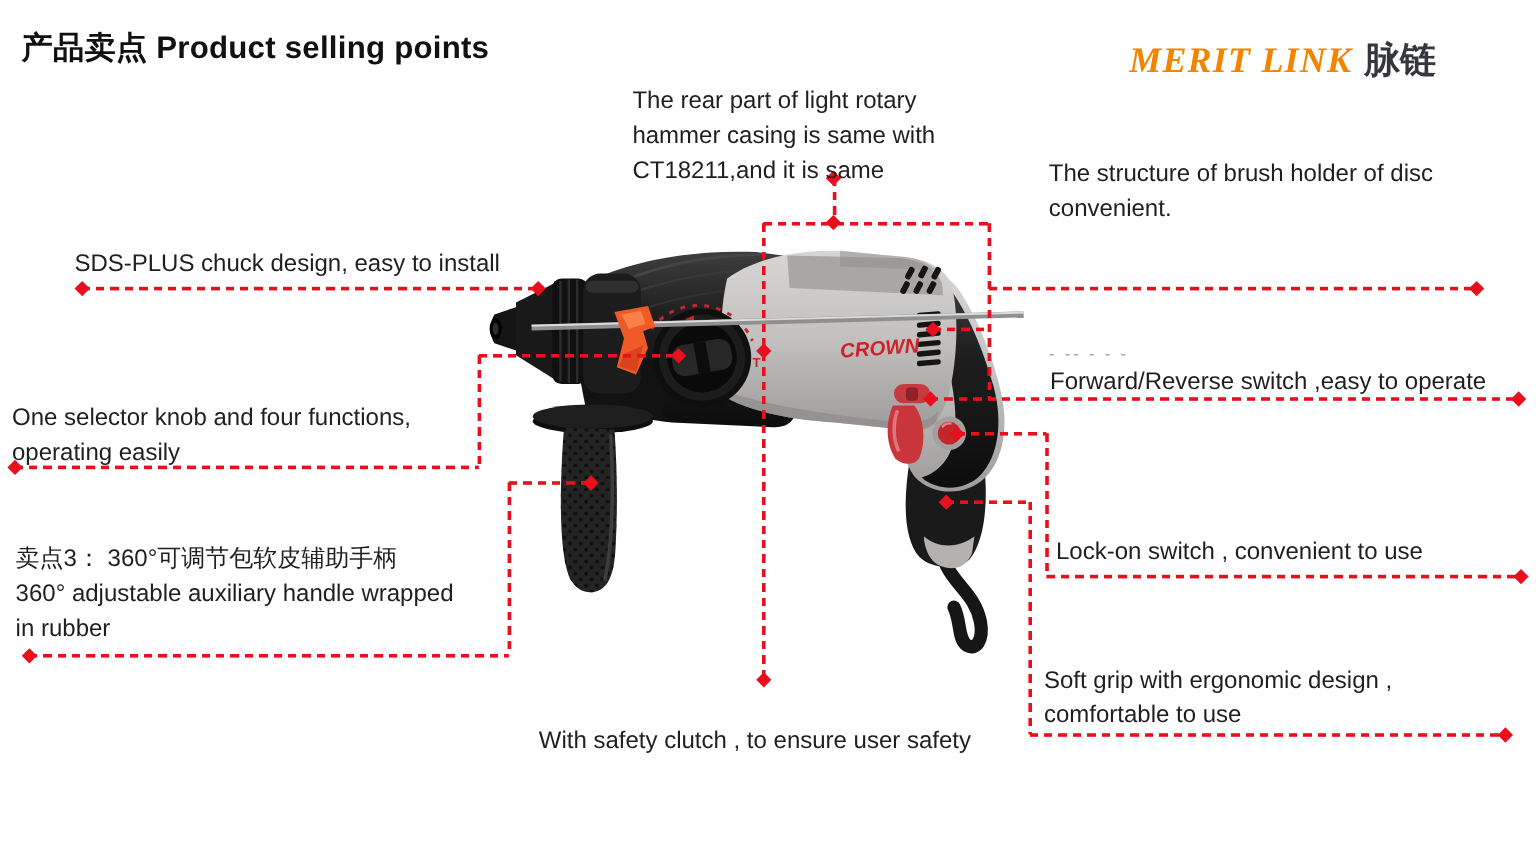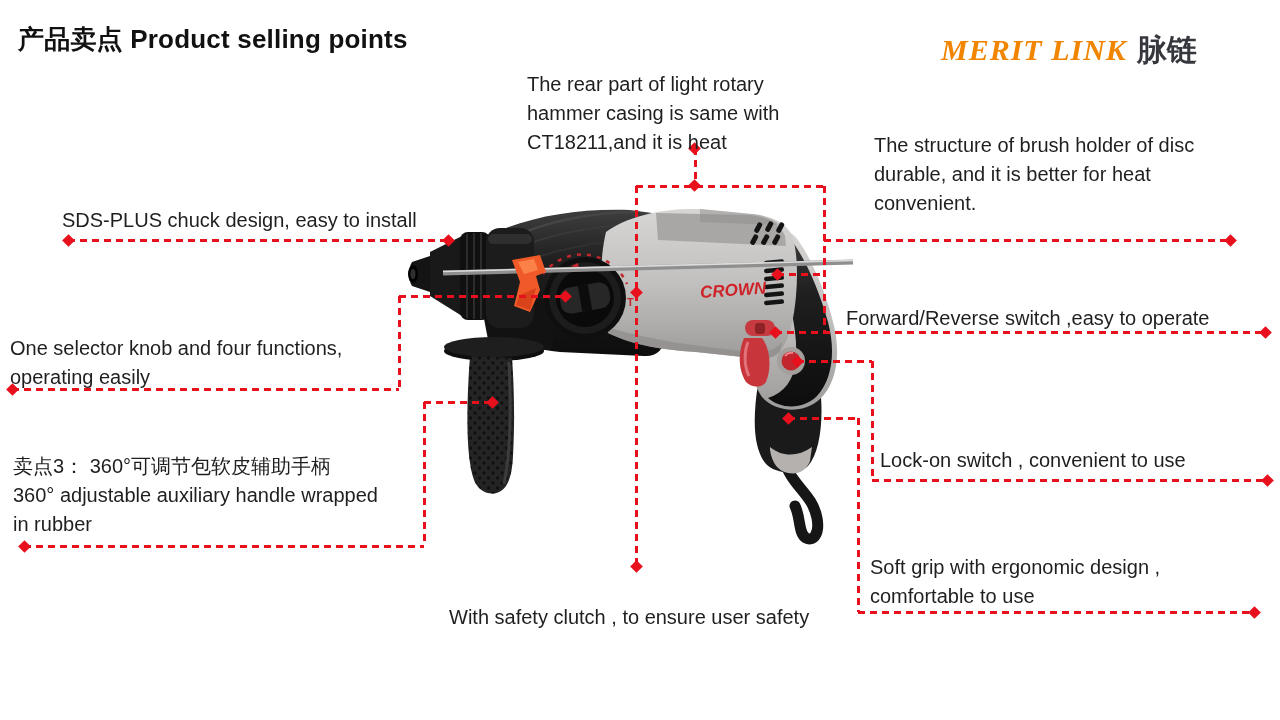--- a/index.html
+++ b/index.html
@@ -159,45 +159,44 @@
   <div class="dm" style="left:771px;top:328px"></div>
   <div class="dm" style="left:1261px;top:328px"></div>
   <div class="dm" style="left:793px;top:357px"></div>
   <div class="dm" style="left:1263px;top:476px"></div>
   <div class="dm" style="left:784px;top:414px"></div>
   <div class="dm" style="left:1250px;top:608px"></div>
 
   <div class="t" style="left:527px;top:70px">
     <div>The rear part of light rotary</div>
     <div>hammer casing is same with</div>
-    <div>CT18211,and it is heat</div>
+    <div>CT18211,and it is same</div>
   </div>
 
   <div class="t" style="left:874px;top:131px">
     <div>The structure of brush holder of disc</div>
-    <div>durable, and it is better for heat</div>
     <div>convenient.</div>
   </div>
 
   <div class="t" style="left:62px;top:206px">SDS-PLUS chuck design, easy to install</div>
 
   <div class="t" style="left:10px;top:334px">
     <div>One selector knob and four functions,</div>
     <div>operating easily</div>
   </div>
 
   <div class="t" style="left:13px;top:452px">
     <div>卖点3： 360°可调节包软皮辅助手柄</div>
     <div>360° adjustable auxiliary handle wrapped</div>
     <div>in rubber</div>
   </div>
 
   <div class="remnant">‐ ‐‐ ‐ ‐ ‐</div>
 
-  <div class="t" style="left:846px;top:304px">Forward/Reverse switch ,easy to operate</div>
+  <div class="t" style="left:875px;top:304px">Forward/Reverse switch ,easy to operate</div>
 
   <div class="t" style="left:880px;top:446px">Lock-on switch , convenient to use</div>
 
   <div class="t" style="left:870px;top:553px">
     <div>Soft grip with ergonomic design ,</div>
     <div>comfortable to use</div>
   </div>
 
   <div class="t" style="left:449px;top:603px">With safety clutch , to ensure user safety</div>
 

